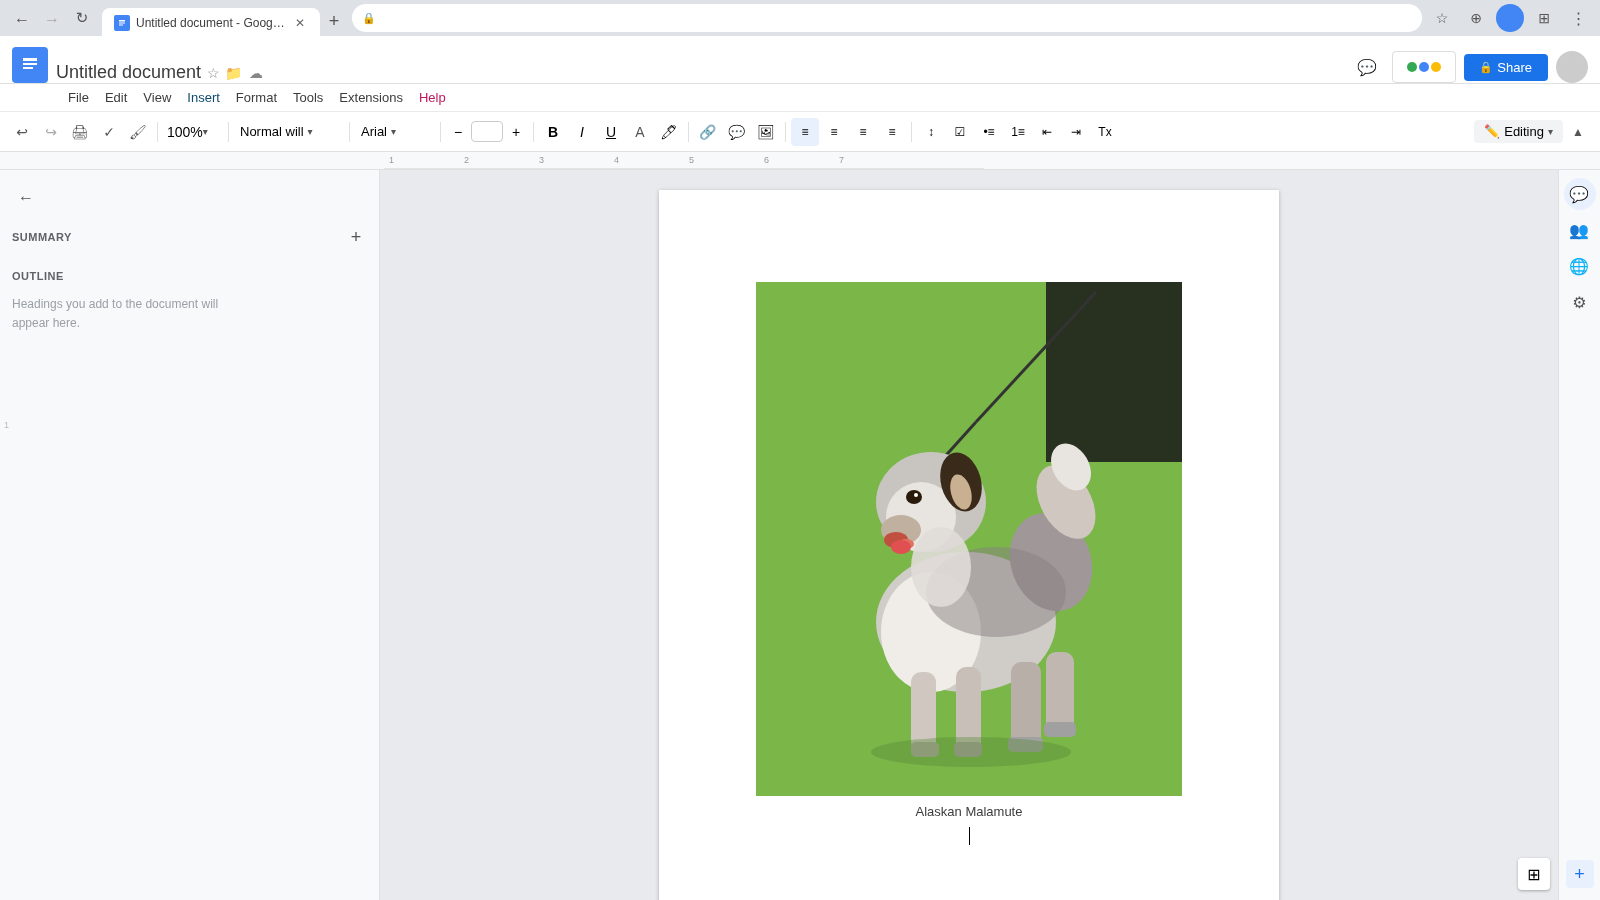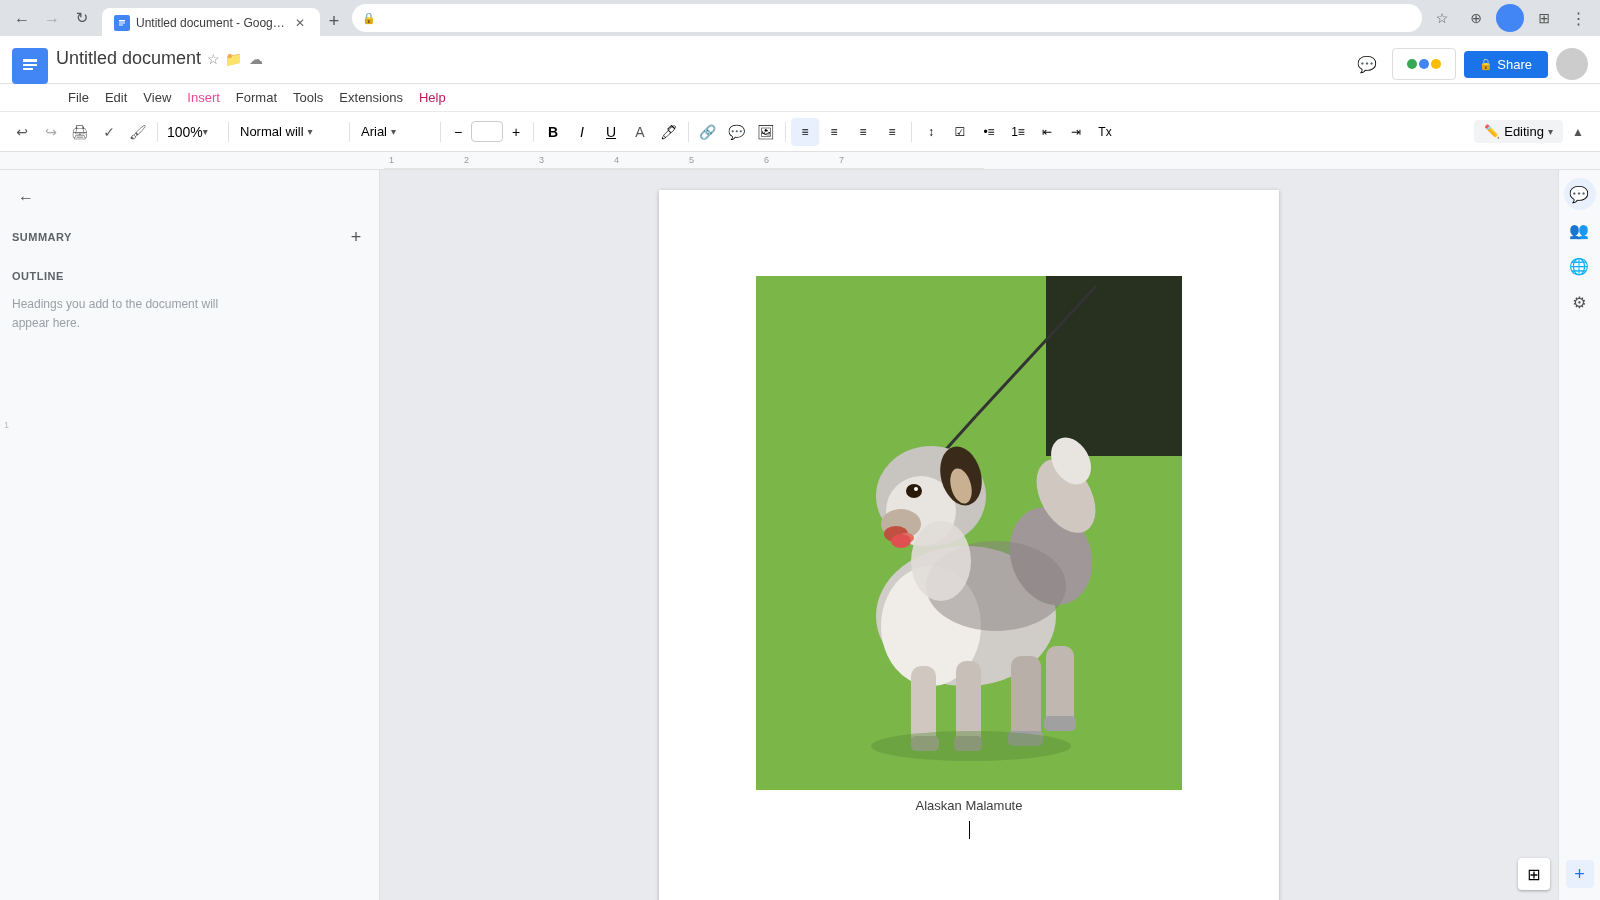--- a/index.html
+++ b/index.html
@@ -35,21 +35,21 @@
       <span style="font-size:11px;color:#555;">🔒</span>
     </div>
     <button style="width:28px;height:28px;border-radius:50%;border:none;background:none;cursor:pointer;font-size:14px;color:#555;">☆</button>
     <button style="width:28px;height:28px;border-radius:50%;border:none;background:none;cursor:pointer;font-size:14px;color:#555;">⊕</button>
     <button style="width:28px;height:28px;border-radius:50%;border:none;background:#4285f4;cursor:pointer;"></button>
     <button style="width:28px;height:28px;border-radius:50%;border:none;background:none;cursor:pointer;font-size:14px;color:#555;">⊞</button>
     <button style="width:28px;height:28px;border-radius:50%;border:none;background:none;cursor:pointer;font-size:16px;color:#555;letter-spacing:-1px;">⋮</button>
   </div>
 </div>
 
-<div style="background:#fff;height:48px;display:flex;align-items:flex-start;padding:12px 12px;border-bottom:1px solid #e0e0e0;gap:8px;">
+<div style="background:#fff;height:48px;display:flex;align-items:flex-end;padding:0 12px;border-bottom:1px solid #e0e0e0;gap:8px;">
   <div style="width:36px;height:36px;background:#4285f4;border-radius:4px;display:flex;align-items:center;justify-content:center;flex-shrink:0;">
     <svg width="22" height="22" viewBox="0 0 22 22">
         <rect width="22" height="22" fill="#4285f4"></rect>
         <rect x="4" y="4" width="14" height="3" fill="white"></rect>
         <rect x="4" y="9" width="14" height="2" fill="white"></rect>
         <rect x="4" y="13" width="10" height="2" fill="white"></rect>
       </svg>
   </div>
   <div style="display:flex;flex-direction:column;flex:1;">
     <div style="display:flex;align-items:center;gap:6px;">
@@ -71,21 +71,21 @@
       <span>Share</span>
     </button>
     <div style="width:32px;height:32px;border-radius:50%;background:#ccc;cursor:pointer;"></div>
   </div>
 </div>
 
 <div style="background:#fff;height:28px;display:flex;align-items:center;padding:0 8px 0 60px;gap:0;border-bottom:1px solid #e8eaed;">
   <span style="font-size:13px;color:#3c3c3c;padding:2px 8px;border-radius:4px;cursor:pointer;">File</span>
   <span style="font-size:13px;color:#3c3c3c;padding:2px 8px;border-radius:4px;cursor:pointer;">Edit</span>
   <span style="font-size:13px;color:#3c3c3c;padding:2px 8px;border-radius:4px;cursor:pointer;">View</span>
-  <span style="font-size:13px;color:#ec4899;padding:2px 8px;border-radius:4px;cursor:pointer;">Insert</span>
+  <span style="font-size:13px;color:#0c4a6e;padding:2px 8px;border-radius:4px;cursor:pointer;">Insert</span>
   <span style="font-size:13px;color:#3c3c3c;padding:2px 8px;border-radius:4px;cursor:pointer;">Format</span>
   <span style="font-size:13px;color:#3c3c3c;padding:2px 8px;border-radius:4px;cursor:pointer;">Tools</span>
   <span style="font-size:13px;color:#3c3c3c;padding:2px 8px;border-radius:4px;cursor:pointer;">Extensions</span>
   <span style="font-size:13px;color:#be185d;padding:2px 8px;border-radius:4px;cursor:pointer;">Help</span>
 </div>
 
 <div style="background:#fff;height:40px;display:flex;align-items:center;padding:0 8px;gap:1px;border-bottom:1px solid #e0e0e0;overflow:hidden;">
   <button style="width:28px;height:28px;border-radius:4px;border:none;background:none;cursor:pointer;font-size:14px;color:#555;">↩</button>
   <button style="width:28px;height:28px;border-radius:4px;border:none;background:none;cursor:pointer;font-size:14px;color:#aaa;">↪</button>
   <button style="width:28px;height:28px;border-radius:4px;border:none;background:none;cursor:pointer;font-size:14px;color:#555;">🖨</button>
@@ -192,21 +192,21 @@
       <div style="margin-bottom:60px;"></div>
       <div style="margin-bottom:60px;"></div>
       <div style="margin-bottom:60px;"></div>
       <div style="margin-bottom:60px;"></div>
     </div>
   </div>
 
   <div style="flex:1;background:#e8eaed;overflow-y:auto;display:flex;justify-content:center;padding:20px 0;">
     <div style="background:#fff;width:620px;min-height:820px;padding:72px;box-shadow:0 1px 4px rgba(0,0,0,0.25);position:relative;">
 
-      <div style="display:flex;flex-direction:column;align-items:center;margin-top:14px;">
+      <div style="display:flex;flex-direction:column;align-items:center;margin-top:20px;">
 
         <div style="width:426px;height:514px;overflow:hidden;position:relative;border:none;">
           <svg width="426" height="514" viewBox="0 0 426 514" xmlns="http://www.w3.org/2000/svg">
 
             <rect width="426" height="514" fill="#7ab648"></rect>
 
             <rect width="426" height="514" fill="url(#grass)" opacity="0.3"></rect>
 
             <rect x="290" y="0" width="136" height="180" fill="#1a1a1a" opacity="0.85"></rect>
 

